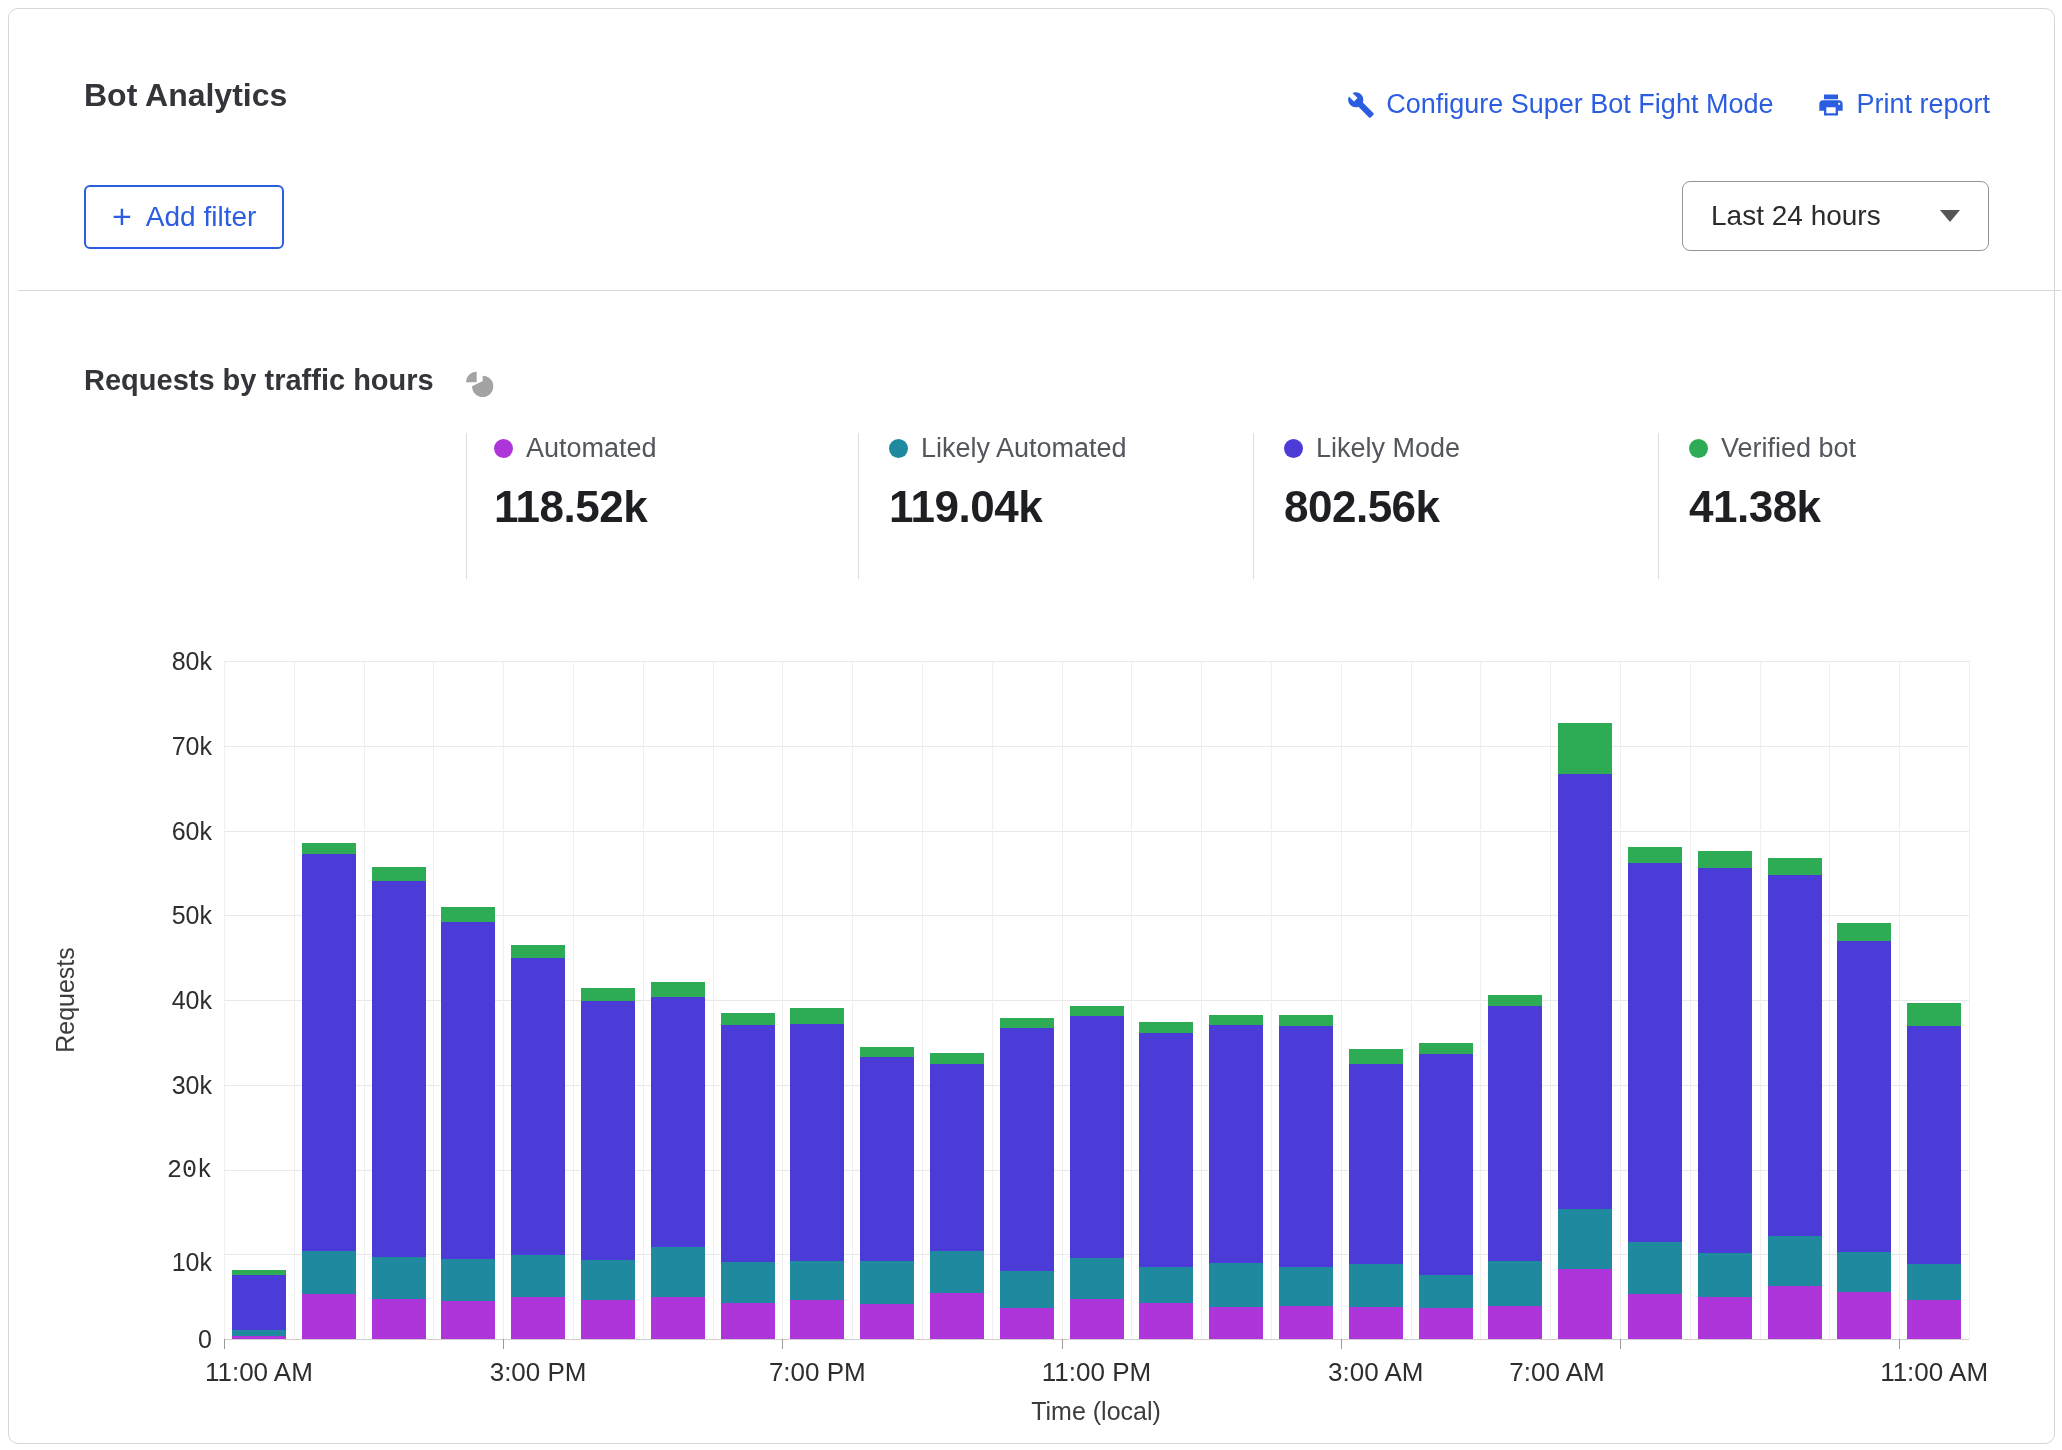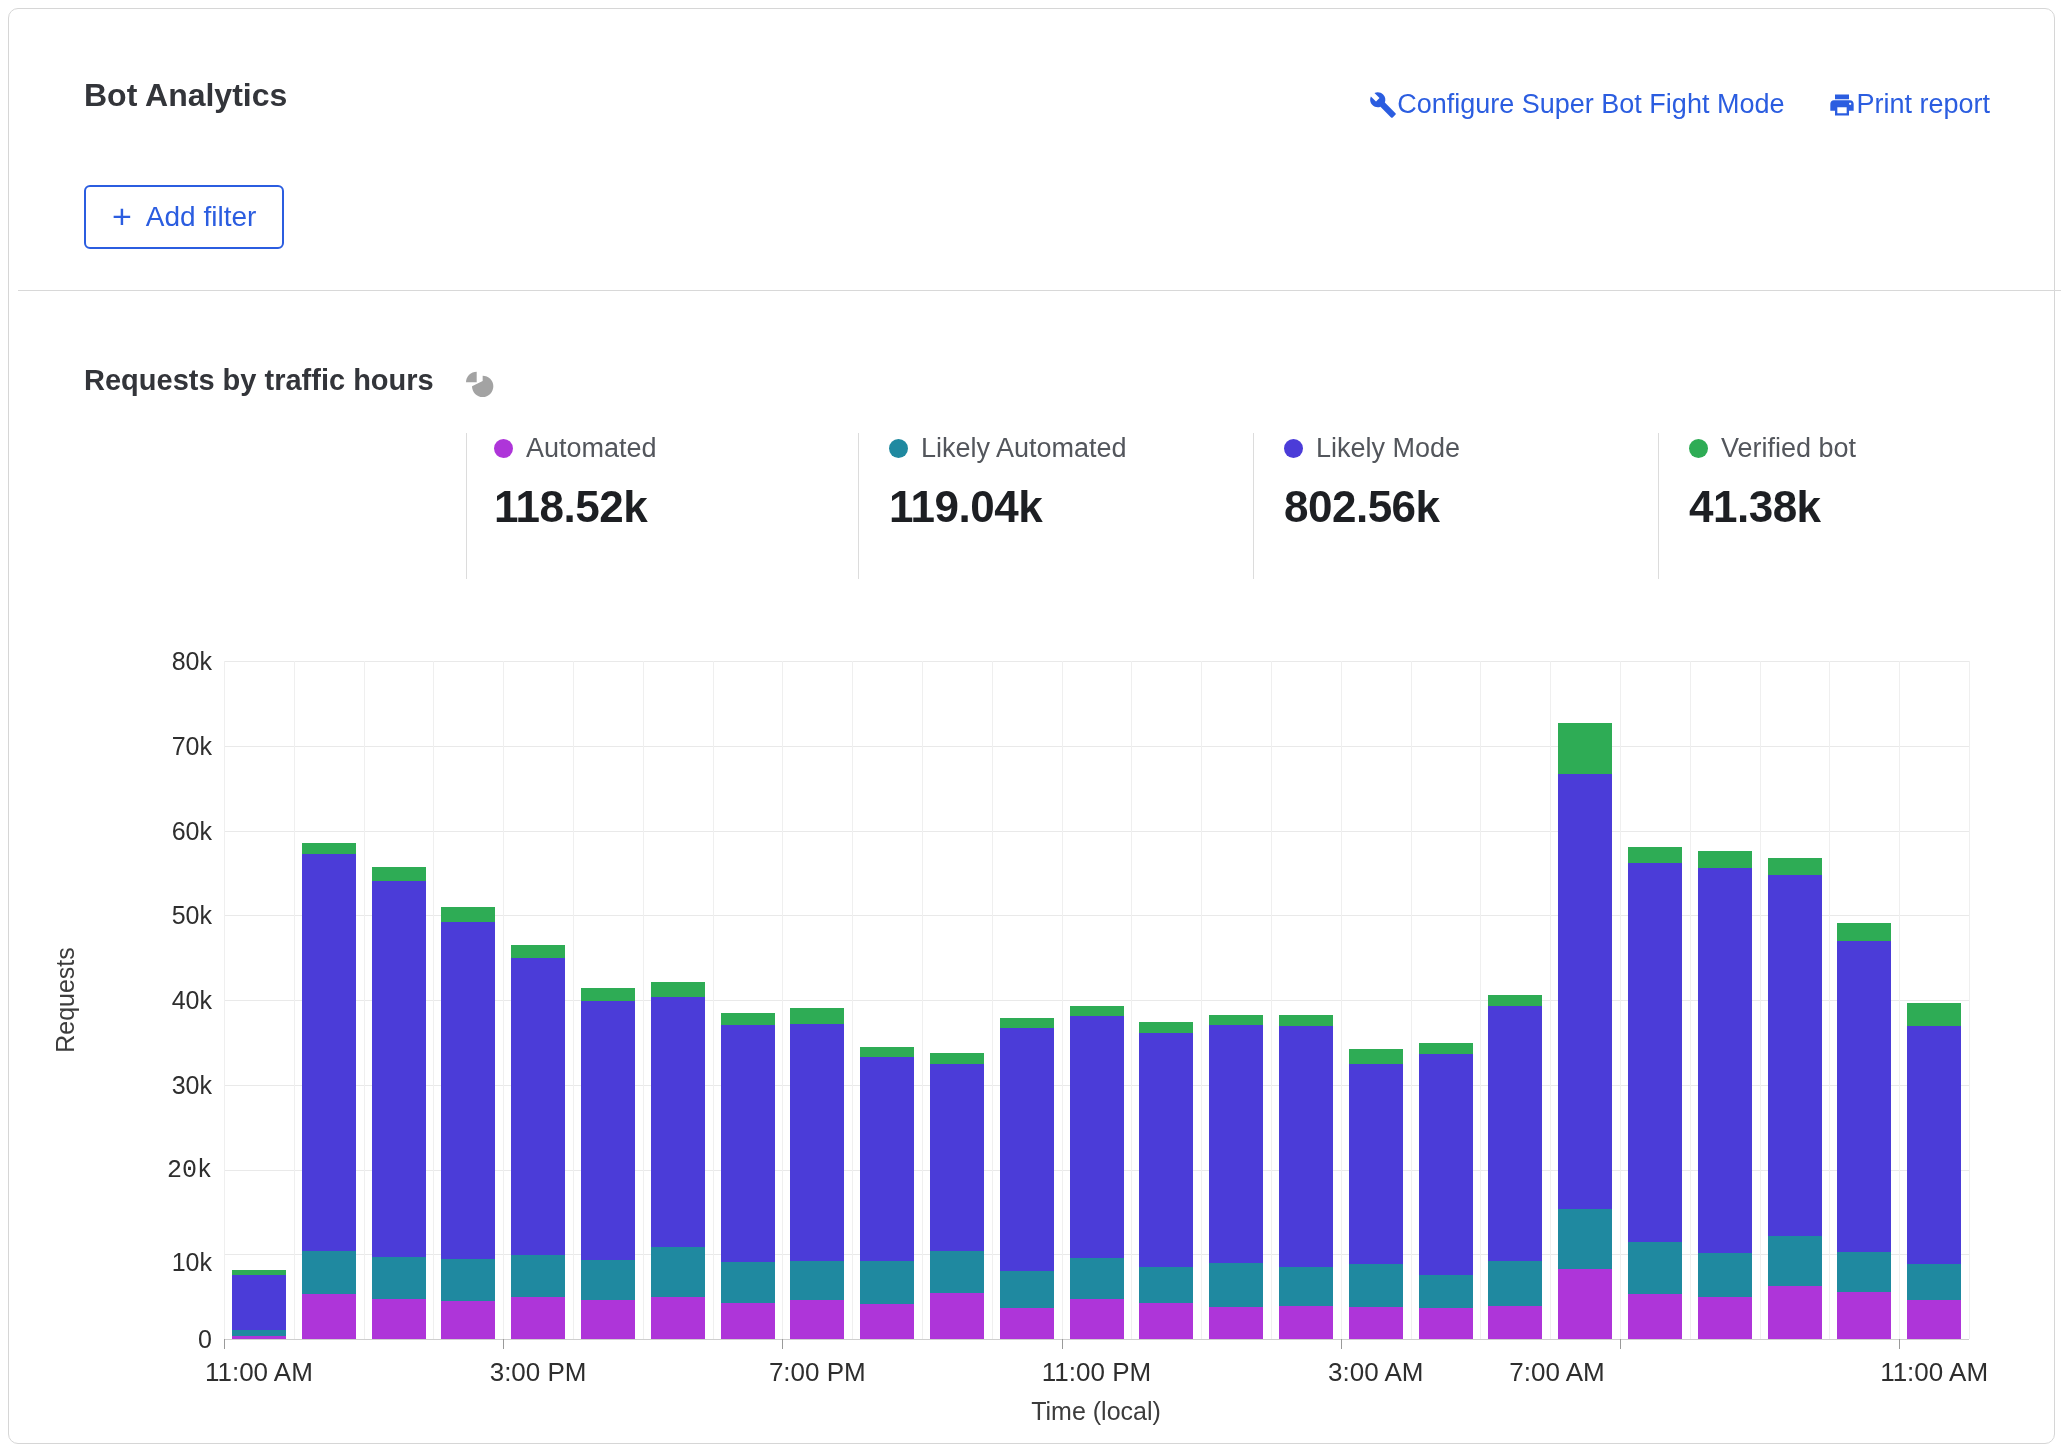--- a/index.html
+++ b/index.html
@@ -2,21 +2,21 @@
 <html><head>
 <meta charset="utf-8">
 <style>
   html,body{margin:0;padding:0;background:#fff;}
   #page{position:relative;width:2062px;height:1450px;background:#fff;
         font-family:"Liberation Sans",sans-serif;overflow:hidden;}
   .card{position:absolute;left:8px;top:8px;width:2045px;height:1434px;
         border:1px solid #d6d6d6;border-radius:10px;background:#fff;}
   .page-title{position:absolute;left:75px;top:68px;font-size:32px;font-weight:700;color:#33353a;}
   .header-links{position:absolute;top:80px;right:64px;display:flex;gap:44px;align-items:center;}
-  .hlink{display:flex;align-items:center;gap:0;color:#2b5de0;font-size:27px;cursor:pointer;text-decoration:none;}
+  .hlink{display:flex;align-items:center;gap:11px;color:#2b5de0;font-size:27px;cursor:pointer;text-decoration:none;}
   .hlink svg{display:block;}
   .btn-add{position:absolute;left:75px;top:176px;height:64px;padding:0 26px;
         border:2px solid #2b5de0;border-radius:6px;background:#fff;color:#2b5de0;
         font-size:28px;font-family:inherit;display:flex;align-items:center;gap:14px;cursor:pointer;}
   .btn-add .plus{font-size:34px;font-weight:400;line-height:1;margin-top:-3px;}
   .select{position:absolute;top:172px;right:65px;width:307px;height:70px;border:1px solid #949494;
         border-radius:8px;background:#fff;display:flex;align-items:center;
         padding:0 28px;box-sizing:border-box;font-size:28px;color:#2c2c2c;cursor:pointer;}
   .select .caret{margin-left:auto;width:0;height:0;border-left:10px solid transparent;
         border-right:10px solid transparent;border-top:12px solid #565656;}
@@ -68,20 +68,24 @@
         </span>
         <span>Print report</span>
       </a>
     </div>
 
     <button class="btn-add">
       <span class="plus">+</span>
       <span>Add filter</span>
     </button>
 
+    <div class="select">
+      <span>Last 24 hours</span>
+      <span class="caret"></span>
+    </div>
 
     <div class="divider"></div>
 
     <div class="section-title">Requests by traffic hours</div>
     <span class="pie-icon">
       <svg width="32" height="32" viewBox="0 0 48 48">
           <path fill="#a3a3a3" d="M26 12 L26 4 A 16 16 0 1 1 10 20 L 26 12 Z" transform="translate(2,6)"></path>
           <path fill="#a3a3a3" d="M20 22 L4 22 A16 16 0 0 1 20 6 Z" transform="translate(-1,-2)"></path>
         </svg>
     </span>

